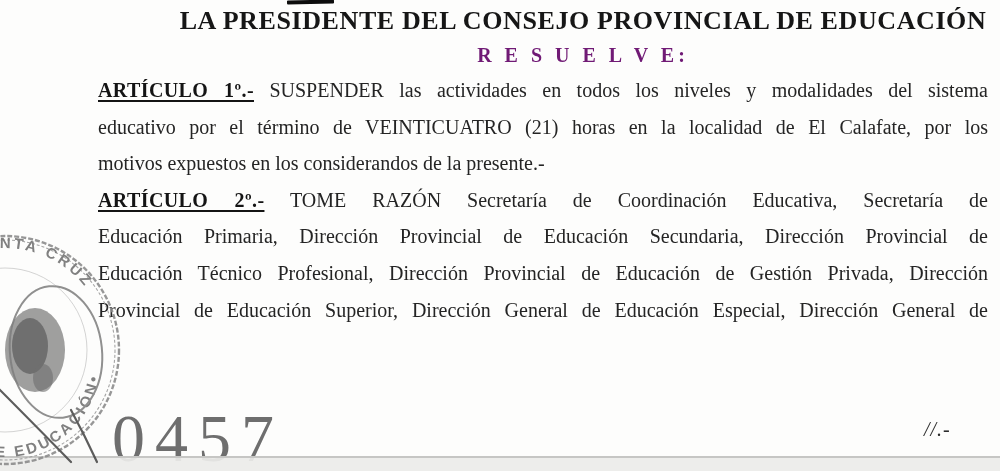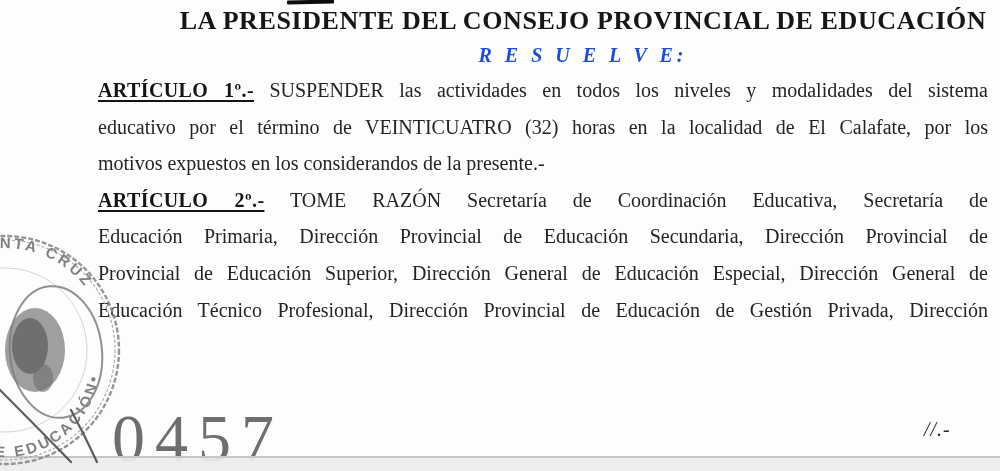--- a/index.html
+++ b/index.html
@@ -10,21 +10,21 @@
   }
   .scan-mark {
     position:absolute; left:287px; top:0; width:47px; height:4px;
     background:#0d0d0d; transform:rotate(-1deg); border-radius:1px;
   }
   .heading { position:absolute; left:166px; top:8px; width:834px; text-align:center; z-index:1; }
   .title {
     font-size:26px; font-weight:bold; letter-spacing:0.6px; line-height:26px; color:#161616;
   }
   .subtitle {
-    margin-top:10px; font-size:20px; font-weight:bold; letter-spacing:4px; color:#1d4ed8;font-style:italic;
+    margin-top:10px; font-size:20px; font-weight:bold; letter-spacing:4px; color:#701a75;
   }
   .body-text {
     position:absolute; left:98px; top:72px; width:890px; z-index:1;
     font-size:20px; line-height:36.6px; color:#242424;
   }
   .line { text-align:justify; }
   .line.jl { text-align-last:justify; }
   .art-label {
     font-weight:bold; text-decoration:underline;
     text-decoration-thickness:2px; text-underline-offset:3px;
@@ -52,26 +52,26 @@
 
   <div class="scan-mark"></div>
 
   <div class="heading">
     <div class="title">LA PRESIDENTE DEL CONSEJO PROVINCIAL DE EDUCACIÓN</div>
     <div class="subtitle">R E S U E L V E:</div>
   </div>
 
   <div class="body-text">
       <div class="line jl"><span class="art-label">ARTÍCULO 1º.-</span> SUSPENDER las actividades en todos los niveles y modalidades del sistema</div>
-      <div class="line jl">educativo por el término de VEINTICUATRO (32) horas en la localidad de El Calafate, por los</div>
+      <div class="line jl">educativo por el término de VEINTICUATRO (21) horas en la localidad de El Calafate, por los</div>
       <div class="line">motivos expuestos en los considerandos de la presente.-</div>
       <div class="line jl"><span class="art-label">ARTÍCULO 2º.-</span> TOME RAZÓN Secretaría de Coordinación Educativa, Secretaría de</div>
       <div class="line jl">Educación Primaria, Dirección Provincial de Educación Secundaria, Dirección Provincial de</div>
+      <div class="line jl">Educación Técnico Profesional, Dirección Provincial de Educación de Gestión Privada, Dirección</div>
       <div class="line jl">Provincial de Educación Superior, Dirección General de Educación Especial, Dirección General de</div>
-      <div class="line jl">Educación Técnico Profesional, Dirección Provincial de Educación de Gestión Privada, Dirección</div>
     </div>
 
   <div class="continuation">//.-</div>
 
   <div class="stamp-number">0457</div>
 
   <div class="page-edge"></div>
 
   <svg class="seal-svg" width="240" height="241" viewBox="0 0 240 241">
     <defs>

